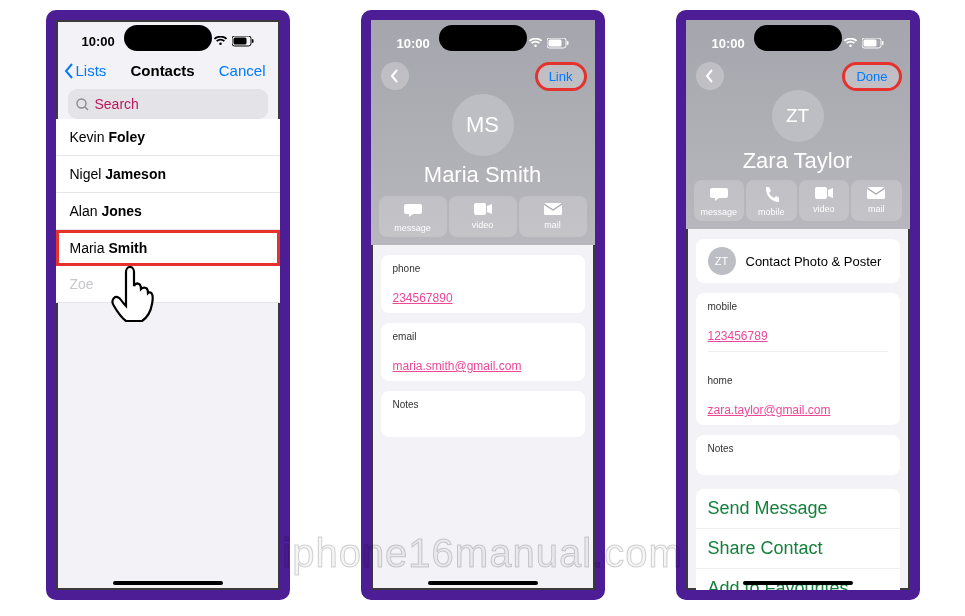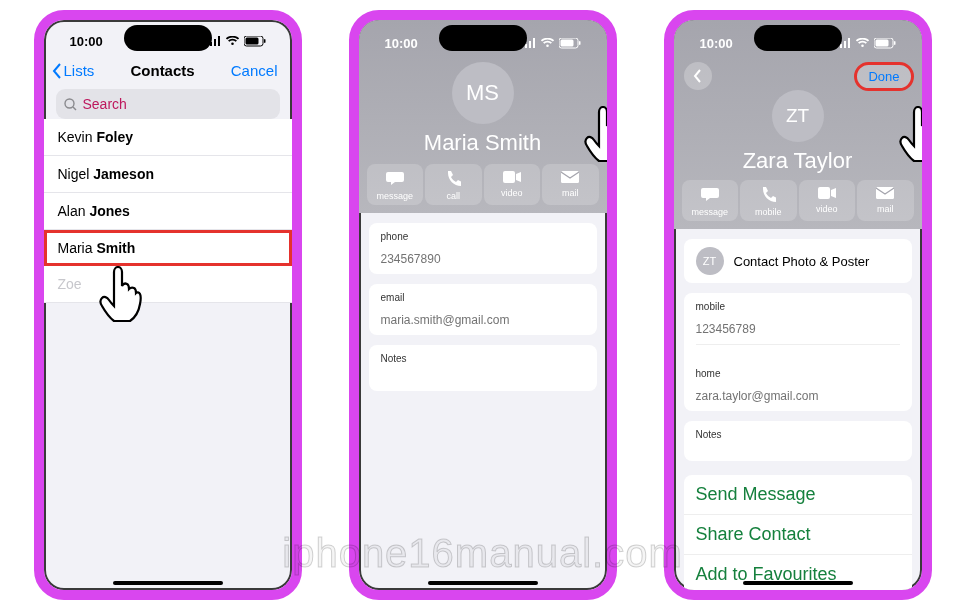--- a/index.html
+++ b/index.html
@@ -10,24 +10,24 @@
     font-family: -apple-system, "Helvetica Neue", Arial, sans-serif;
     position: relative;
     overflow: hidden;
   }
   .stage {
     display: flex;
     justify-content: space-around;
     padding: 10px 10px 0 10px;
   }
   .phone {
-    width: 268px;
+    width: 244px;
     height: 590px;
-    border: 10px solid #d946ef;
-    border-radius: 30px;
+    border: 10px solid #4c1d95;
+    border-radius: 10px;
     position: relative;
     overflow: hidden;
     background: #f2f2f7;
     box-shadow: inset 0 0 0 2px #3a3a3a;
   }
   .notch {
     position: absolute;
     top: 5px; left: 50%;
     transform: translateX(-50%);
     width: 88px; height: 26px;
@@ -128,21 +128,21 @@
   }
   .action span.icon { font-size: 16px; line-height: 1; }
   .card {
     background: #fff;
     margin: 10px 10px 0 10px;
     border-radius: 8px;
     padding: 8px 12px;
     font-size: 12px;
   }
   .card .lbl { font-size: 10px; color: #333; }
-  .card .val { color: #737373; margin-top: 10px; }
+  .card .val { color: #ec4899; margin-top: 17px; text-decoration: underline; }
   .card.sep .sub { border-top: 1px solid #eee; margin-top: 8px; padding-top: 23px; }
   .linklist {
     background: #fff;
     margin: 14px 10px 0 10px;
     border-radius: 8px;
   }
   .linklist div {
     padding: 9px 12px;
     font-size: 18px;
     color: #15803d;
@@ -253,34 +253,36 @@
           <svg width="15" height="10">
               <path d="M7.5 9a1.3 1.3 0 100-2.6 1.3 1.3 0 000 2.6zM3 4.5a7 7 0 019 0l-1.3 1.3a5 5 0 00-6.4 0zM.8 2.3a10 10 0 0113.4 0l-1.3 1.3a8 8 0 00-10.8 0z" fill="#fff"></path>
             </svg>
           <svg width="22" height="11">
               <rect x="0" y="0" width="19" height="10" rx="2.5" fill="none" stroke="#fff"></rect>
               <rect x="1.5" y="1.5" width="13" height="7" rx="1.5" fill="#fff"></rect>
               <rect x="20" y="3" width="1.5" height="4" rx="1" fill="#fff"></rect>
             </svg>
         </span>
       </div>
+      <div class="topbar">
+        <div class="back-circle">
+          <svg width="9" height="14">
+              <path d="M7 1L2 7l5 6" fill="none" stroke="#fff" stroke-width="2"></path>
+            </svg>
+        </div>
+        <div class="pillbtn hl-red">Link</div>
+      </div>
       <div class="avatar">MS</div>
       <h2>Maria Smith</h2>
       <div class="action-row" id="actions2">
           <div class="action">
             <span class="icon"><svg width="18" height="16">
                 <path d="M2 2h14a2 2 0 012 2v6a2 2 0 01-2 2H9l-4 3v-3H2a2 2 0 01-2-2V4a2 2 0 012-2z" fill="#fff"></path>
               </svg></span>
             <span>message</span>
-          </div>
-          <div class="action">
-            <span class="icon"><svg width="16" height="16">
-                <path d="M3 1l3 0 2 4-2 2c1 2 3 4 5 5l2-2 4 2v3c0 1-1 1-1 1-7 0-13-6-13-13 0 0 0-1 0-2z" fill="#fff"></path>
-              </svg></span>
-            <span>call</span>
           </div>
           <div class="action">
             <span class="icon"><svg width="18" height="12">
                 <rect x="0" y="0" width="12" height="12" rx="2" fill="#fff"></rect>
                 <path d="M13 3l5-2v10l-5-2z" fill="#fff"></path>
               </svg></span>
             <span>video</span>
           </div>
           <div class="action">
             <span class="icon"><svg width="18" height="12">

